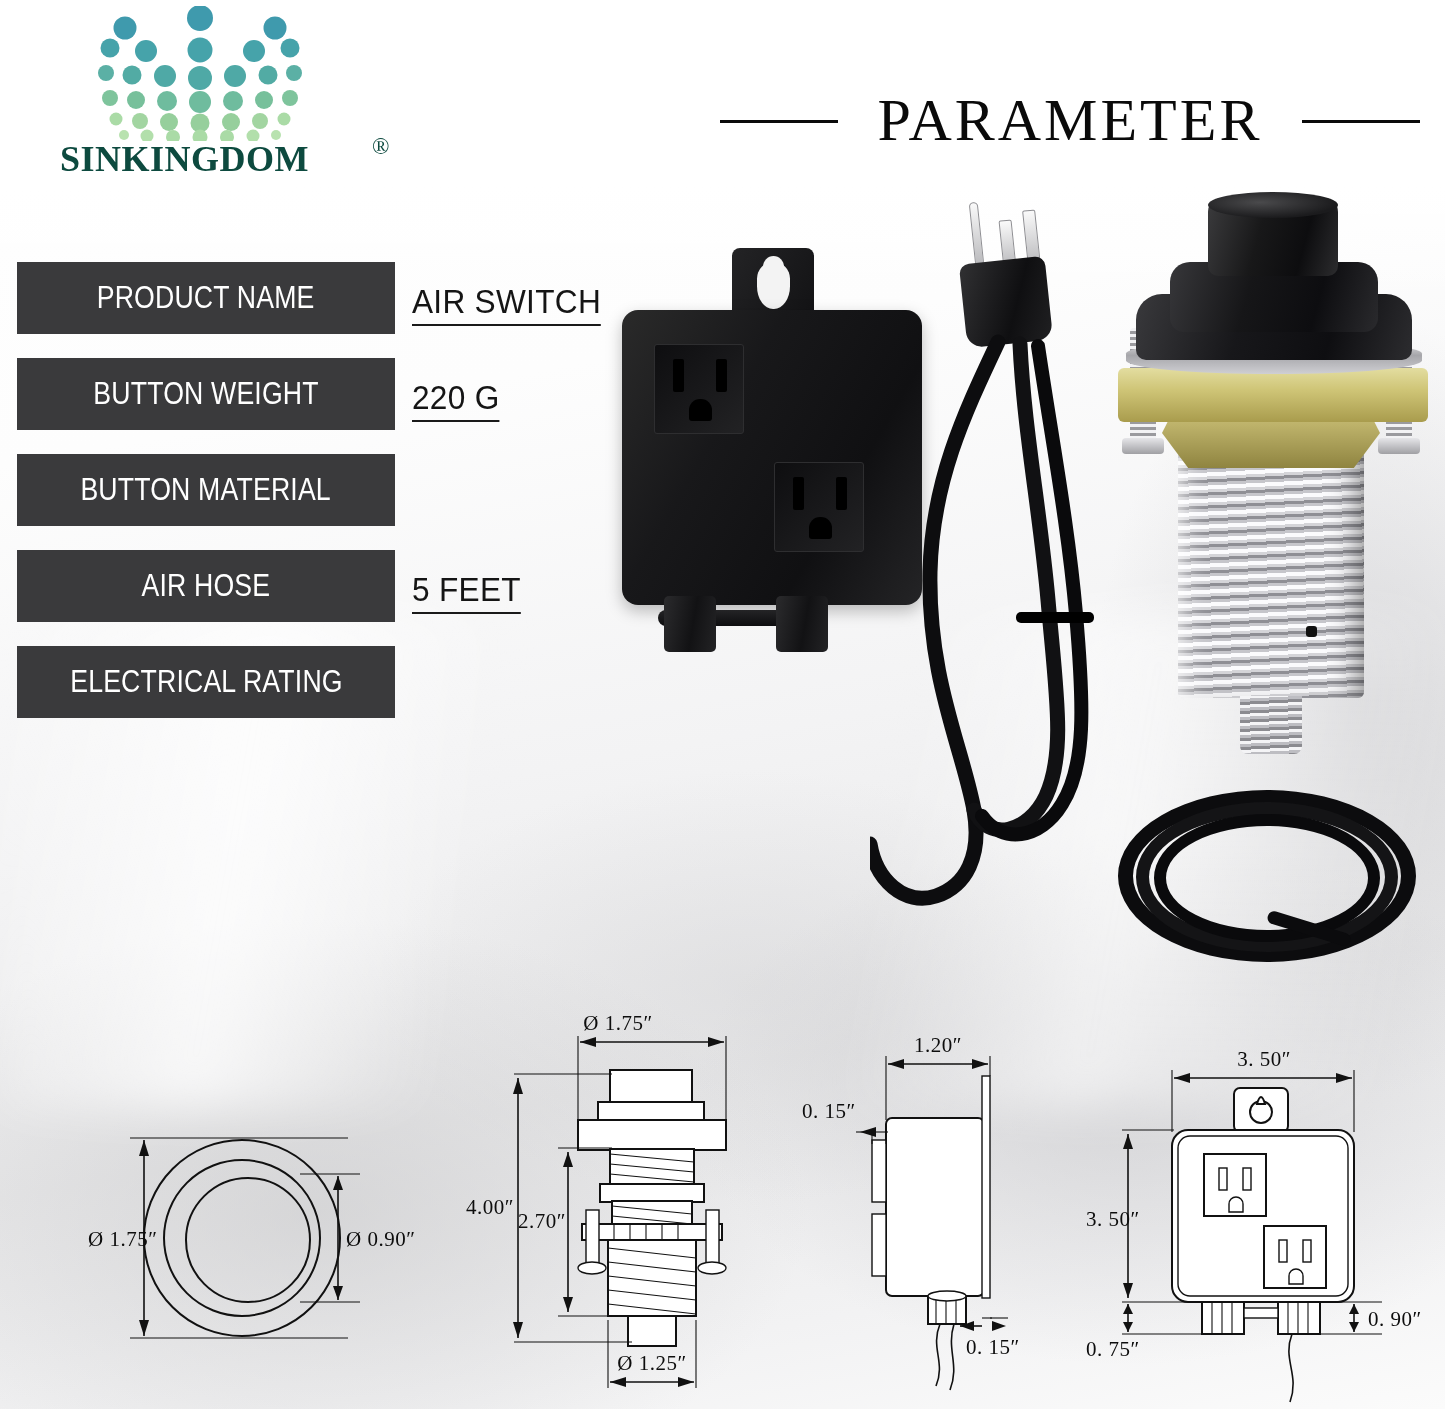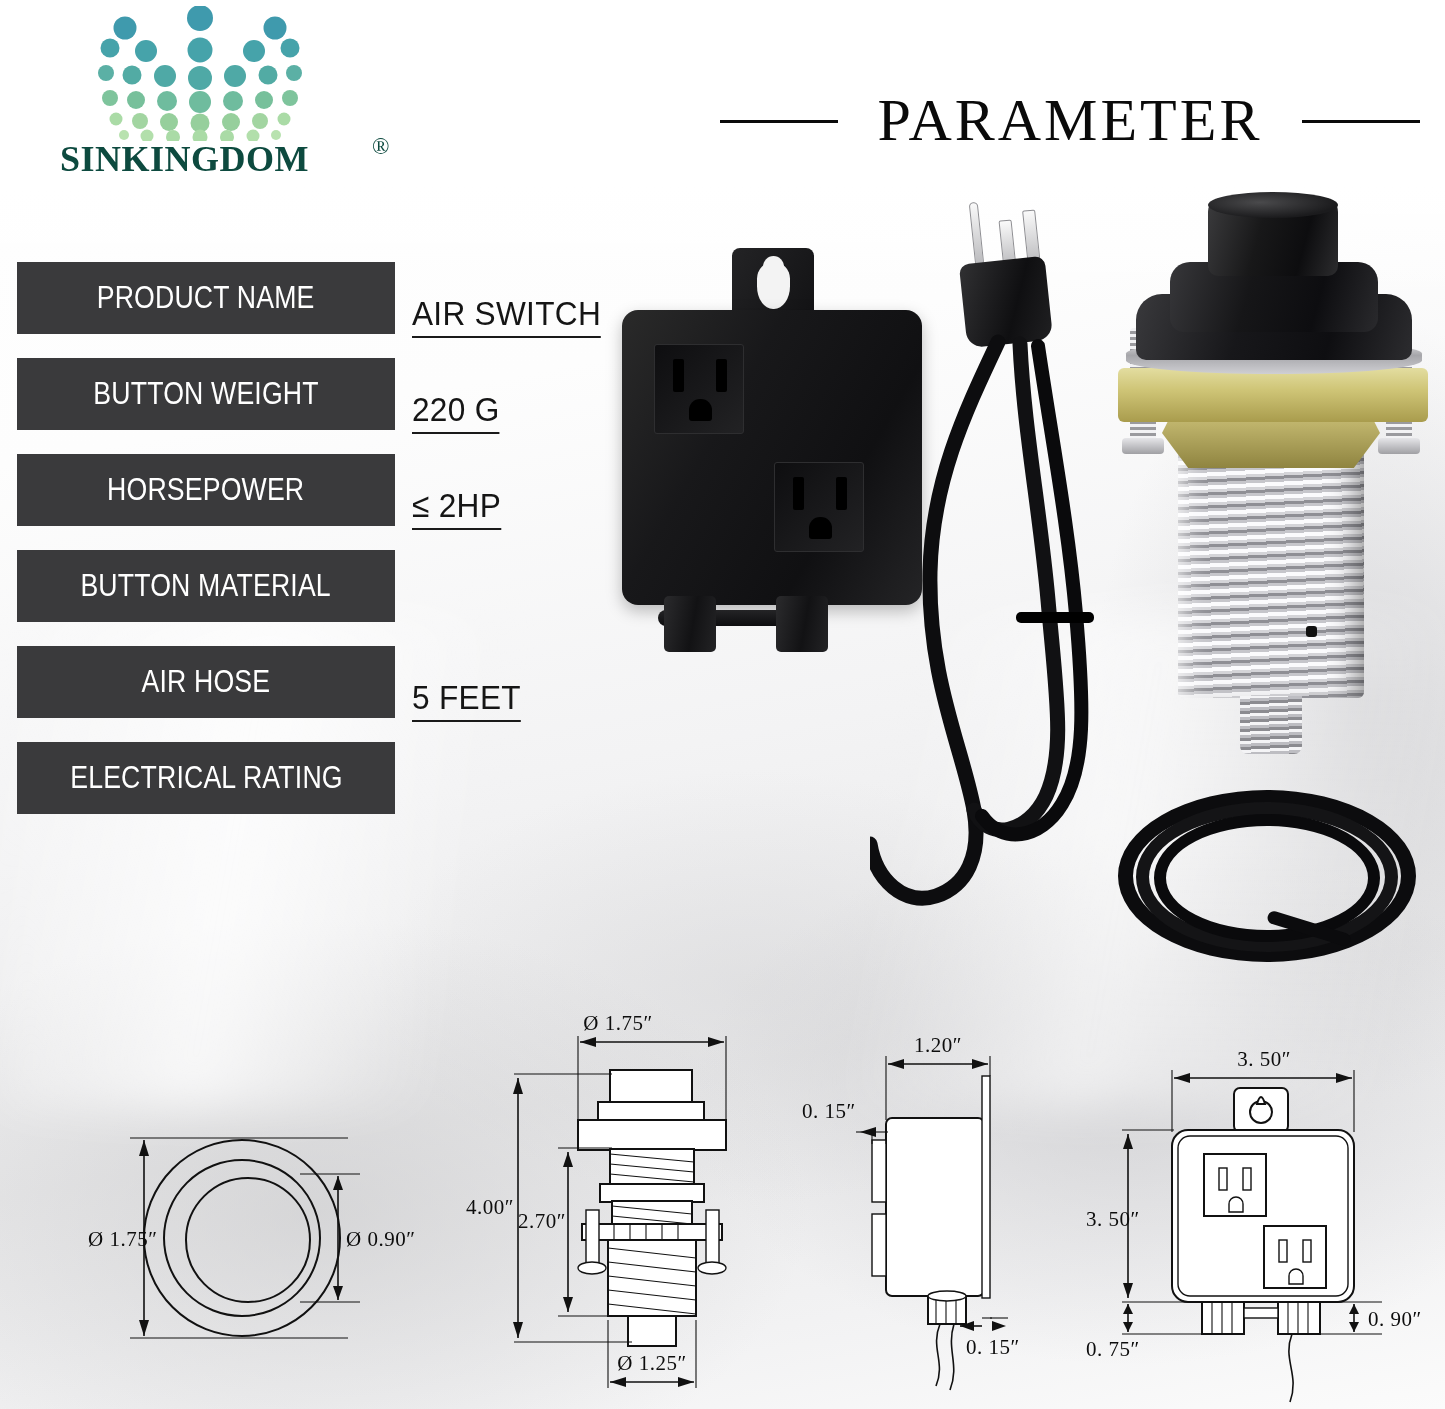--- a/index.html
+++ b/index.html
@@ -68,21 +68,21 @@
   .spec-label {
     position: absolute; left: 0; top: 0; width: 378px; height: 72px;
     background: #3a3a3c; display: flex; align-items: center; justify-content: center;
   }
   .spec-label-text {
     color: #ffffff; font-size: 31px; font-weight: 400;
     letter-spacing: .2px; transform: scaleX(.86); transform-origin: center;
     white-space: nowrap;
   }
   .spec-value {
-    position: absolute; left: 395px; top: 23px; height: 62px;
+    position: absolute; left: 395px; top: 11px; height: 62px;
     display: flex; align-items: center; text-align: center;
   }
   .spec-value-text {
     display: inline-block;
     font-size: 34px; color: #151515; letter-spacing: .3px;
     border-bottom: 2.5px solid #1a1a1a; padding-bottom: 3px;
     transform: scaleX(.93); transform-origin: left center;
     white-space: nowrap;
   }
 
@@ -321,28 +321,20 @@
 
   <div class="spec-row">
     <div class="spec-label">
       <span class="spec-label-text">BUTTON WEIGHT</span>
     </div>
     <div class="spec-value">
       <span class="spec-value-text">220 G</span>
     </div>
   </div>
 
-  <div class="spec-row">
-    <div class="spec-label">
-      <span class="spec-label-text">HORSEPOWER</span>
-    </div>
-    <div class="spec-value">
-      <span class="spec-value-text">≤ 2HP</span>
-    </div>
-  </div>
 
   <div class="spec-row">
     <div class="spec-label">
       <span class="spec-label-text">BUTTON MATERIAL</span>
     </div>
   </div>
 
   <div class="spec-row">
     <div class="spec-label">
       <span class="spec-label-text">AIR HOSE</span>

